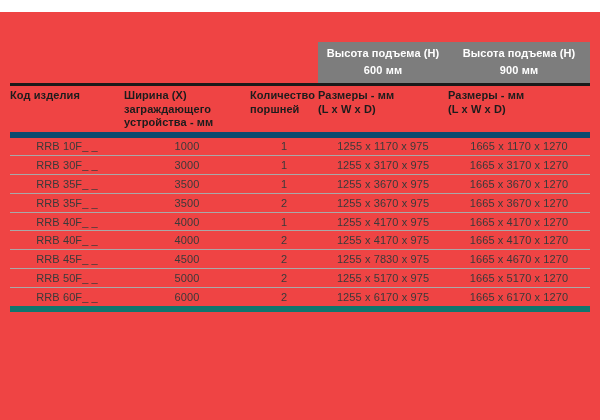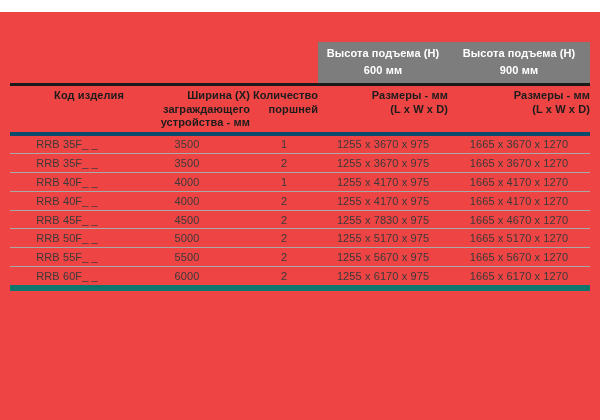--- a/index.html
+++ b/index.html
@@ -34,26 +34,26 @@
     font-weight: bold;
     line-height: 17px;
     text-align: center;
     vertical-align: middle;
     padding: 2px 0 3px 0;
     letter-spacing: 0.1px;
   }
   
   tr.col-row th {
     border-top: 3px solid #1a1a1a;
-    border-bottom: 4px solid #0c4a6e;
+    border-bottom: 6px solid #0c4a6e;
     color: #1c1c1c;
     font-size: 11px;
     font-weight: bold;
     line-height: 13.5px;
-    text-align: right;
+    text-align: left;
     vertical-align: top;
     padding: 3px 0 2px 0;
     height: 40px;
     letter-spacing: 0.1px;
   }
   
   tbody td {
     height: 17.8px;
     border-bottom: 1px solid #a9a9a9;
     color: #3a3a3a;
@@ -124,20 +124,34 @@
           <div>(L x W x D)</div>
         </th>
         <th>
           <div>Размеры - мм</div>
           <div>(L x W x D)</div>
         </th>
       </tr>
     </thead>
     <tbody>
         <tr>
+          <td>RRB 10F_ _</td>
+          <td>1000</td>
+          <td>1</td>
+          <td>1255 x 1170 x 975</td>
+          <td>1665 x 1170 x 1270</td>
+        </tr>
+        <tr>
+          <td>RRB 30F_ _</td>
+          <td>3000</td>
+          <td>1</td>
+          <td>1255 x 3170 x 975</td>
+          <td>1665 x 3170 x 1270</td>
+        </tr>
+        <tr>
           <td>RRB 35F_ _</td>
           <td>3500</td>
           <td>1</td>
           <td>1255 x 3670 x 975</td>
           <td>1665 x 3670 x 1270</td>
         </tr>
         <tr>
           <td>RRB 35F_ _</td>
           <td>3500</td>
           <td>2</td>
@@ -166,27 +180,20 @@
           <td>1665 x 4670 x 1270</td>
         </tr>
         <tr>
           <td>RRB 50F_ _</td>
           <td>5000</td>
           <td>2</td>
           <td>1255 x 5170 x 975</td>
           <td>1665 x 5170 x 1270</td>
         </tr>
         <tr>
-          <td>RRB 55F_ _</td>
-          <td>5500</td>
-          <td>2</td>
-          <td>1255 x 5670 x 975</td>
-          <td>1665 x 5670 x 1270</td>
-        </tr>
-        <tr>
           <td>RRB 60F_ _</td>
           <td>6000</td>
           <td>2</td>
           <td>1255 x 6170 x 975</td>
           <td>1665 x 6170 x 1270</td>
         </tr>
       </tbody>
   </table>
 
 

